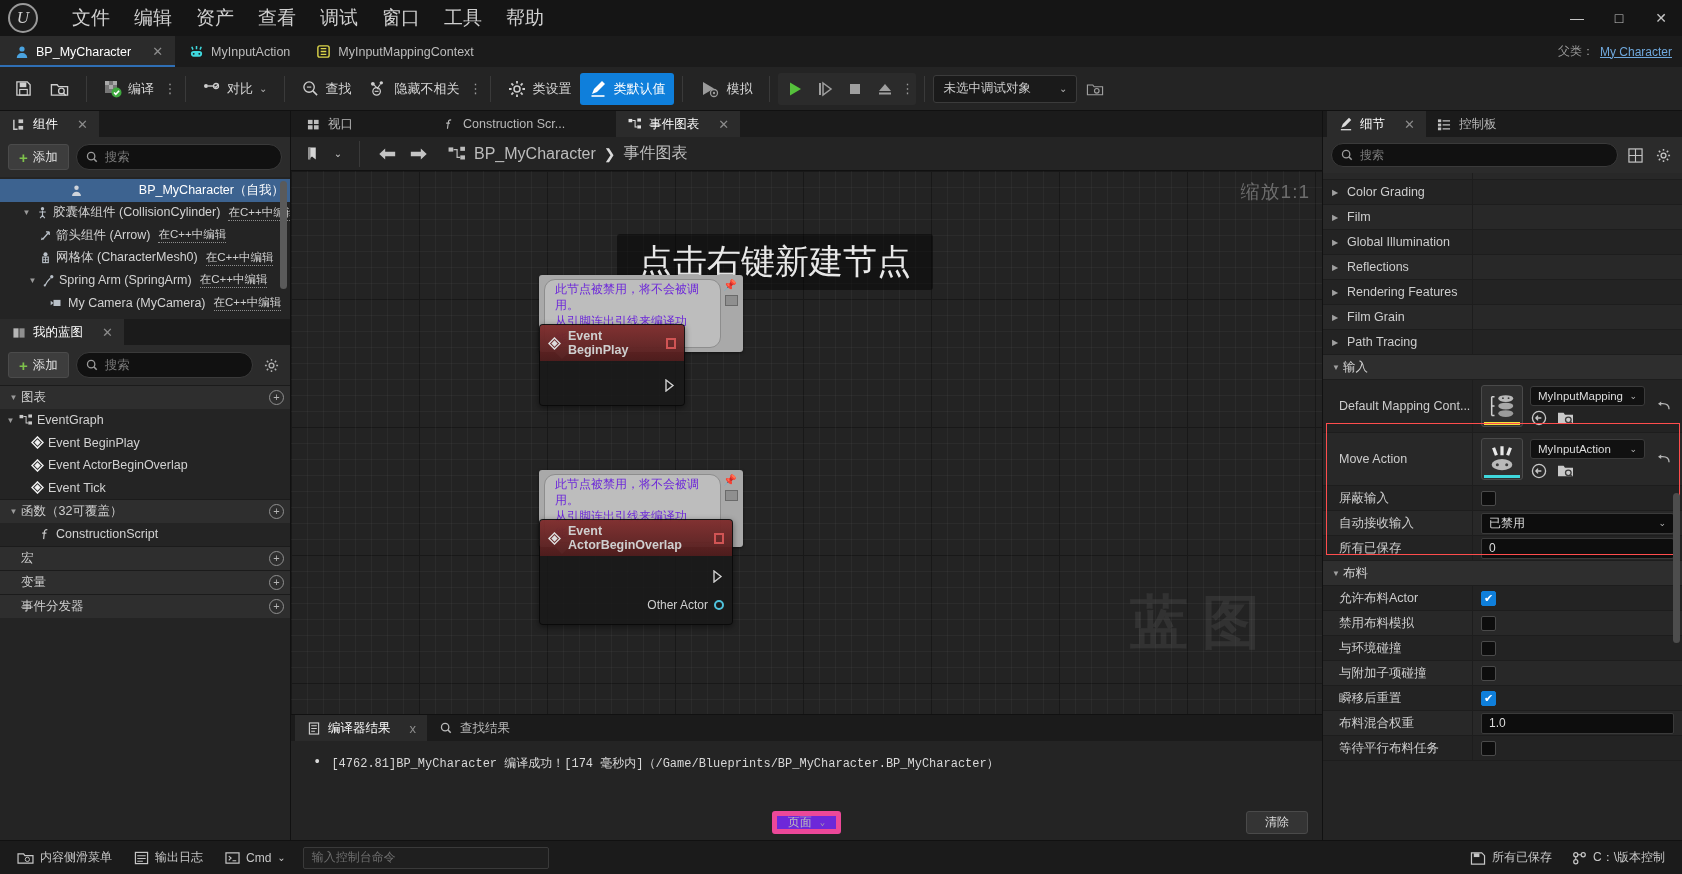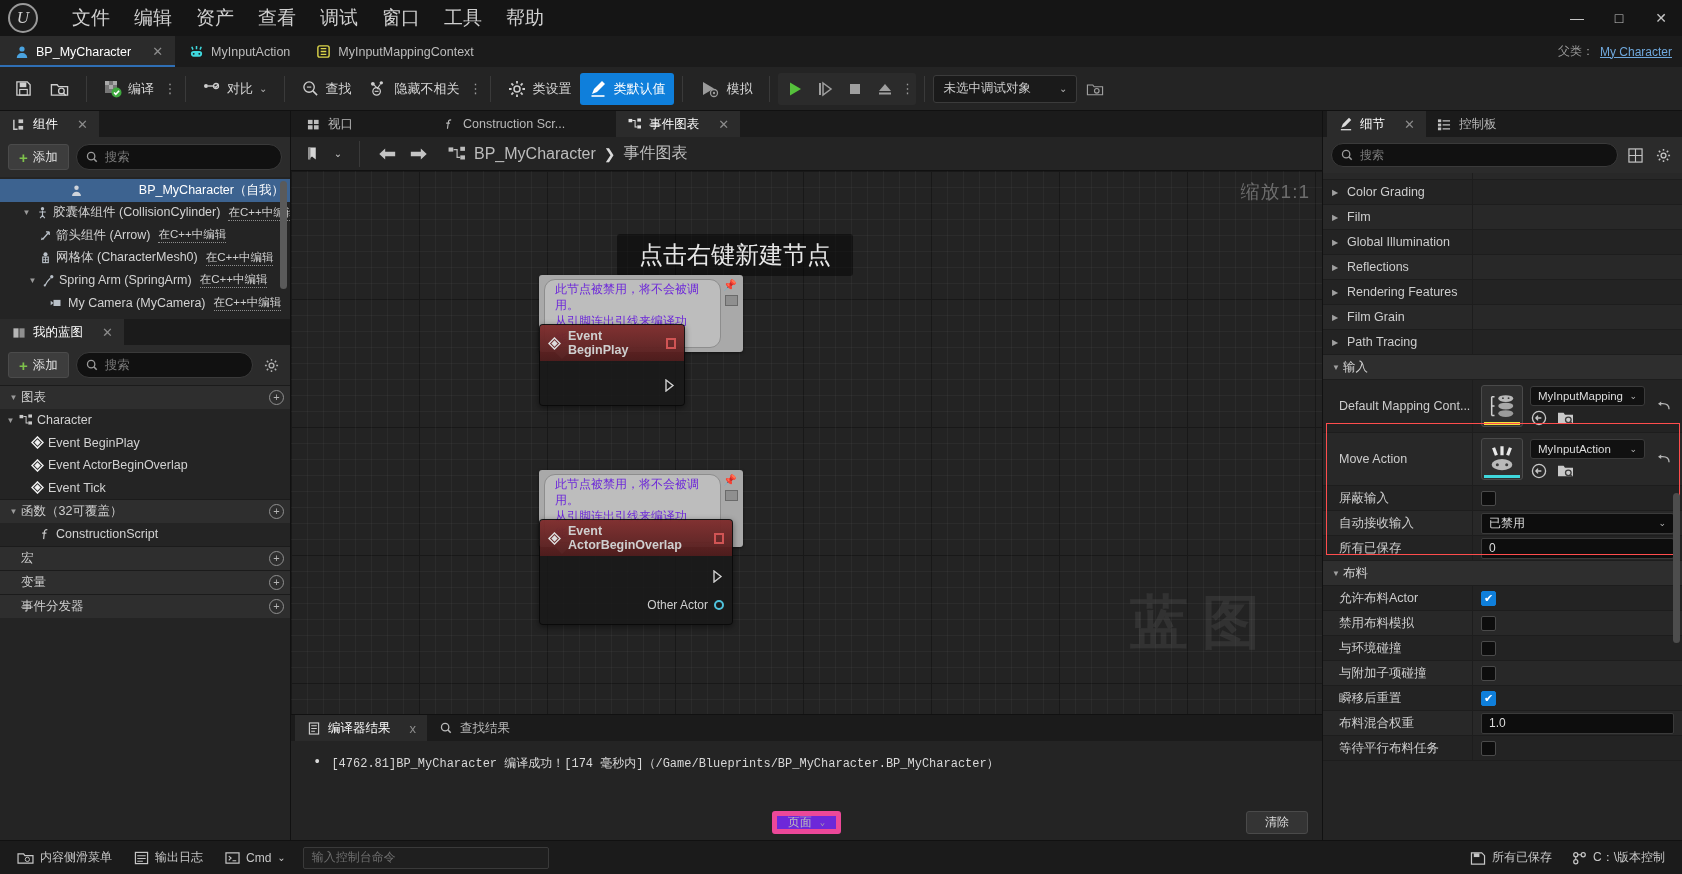--- a/index.html
+++ b/index.html
@@ -140,21 +140,21 @@
       linear-gradient(to right, rgba(255,255,255,0.035) 1px, transparent 1px),
       linear-gradient(to bottom, rgba(255,255,255,0.035) 1px, transparent 1px),
       linear-gradient(to right, rgba(0,0,0,0.55) 1px, transparent 1px),
       linear-gradient(to bottom, rgba(0,0,0,0.55) 1px, transparent 1px);
     background-size: 16px 16px, 16px 16px, 128px 128px, 128px 128px;
   }
   .zoomlbl { position:absolute; right:12px; top:8px; font-size:19px; color:#6d6d6d; letter-spacing:1px;}
   .watermark { position:absolute; right:48px; bottom:52px; font-size:58px; color:rgba(255,255,255,0.07); letter-spacing:14px; font-weight:bold;}
   .bigtip {
     position:absolute; background:rgba(0,0,0,0.45); padding:5px 22px; border-radius:3px;
-    font-size:24px; color:#e8e8e8;
+    font-size:34px; color:#e8e8e8;
   }
   .comment-bubble {
     position:absolute; background:#a9a9a9; border-radius:3px; padding:4px 22px 4px 5px;
     box-shadow: 0 1px 3px rgba(0,0,0,.5);
   }
   .comment-inner {
     background:#bdbdbd; border:1px solid #8d8d8d; border-radius:11px; padding:1px 10px;
     font-size:12px; color:#6d28d9; line-height:1.35; white-space:pre-line;
   }
   .comment-bubble .pin { position:absolute; right:6px; top:4px; font-size:11px; color:#2c2c2c;}
@@ -569,21 +569,21 @@
           <div class="trow" style="padding-left:4px;">
             <span class="arrow">▼</span>
             <span class="ico">
               <svg width="14" height="12" viewBox="0 0 15 13">
                   <rect x="0.5" y="1" width="4" height="3.6" fill="#c9c9c9"></rect>
                   <rect x="10" y="0.5" width="4" height="3.4" fill="#c9c9c9"></rect>
                   <rect x="10" y="8" width="4" height="3.4" fill="#c9c9c9"></rect>
                   <path d="M4.6 2.8h3v1.2M7.6 2.8v7h2.3" stroke="#c9c9c9" stroke-width="1.1" fill="none"></path>
                 </svg>
             </span>
-            <span class="lbl">Character</span>
+            <span class="lbl">EventGraph</span>
           </div>
           <div class="trow" style="padding-left:28px;">
             <span class="ico">
               <svg width="13" height="13" viewBox="0 0 14 14">
                   <path d="M7 1l6 6-6 6-6-6z" fill="none" stroke="#efefef" stroke-width="1.6"></path>
                   <path d="M7 3.6l3.4 3.4L7 10.4 3.6 7z" fill="#efefef"></path>
                 </svg>
             </span>
             <span class="lbl">Event BeginPlay</span>
           </div>

